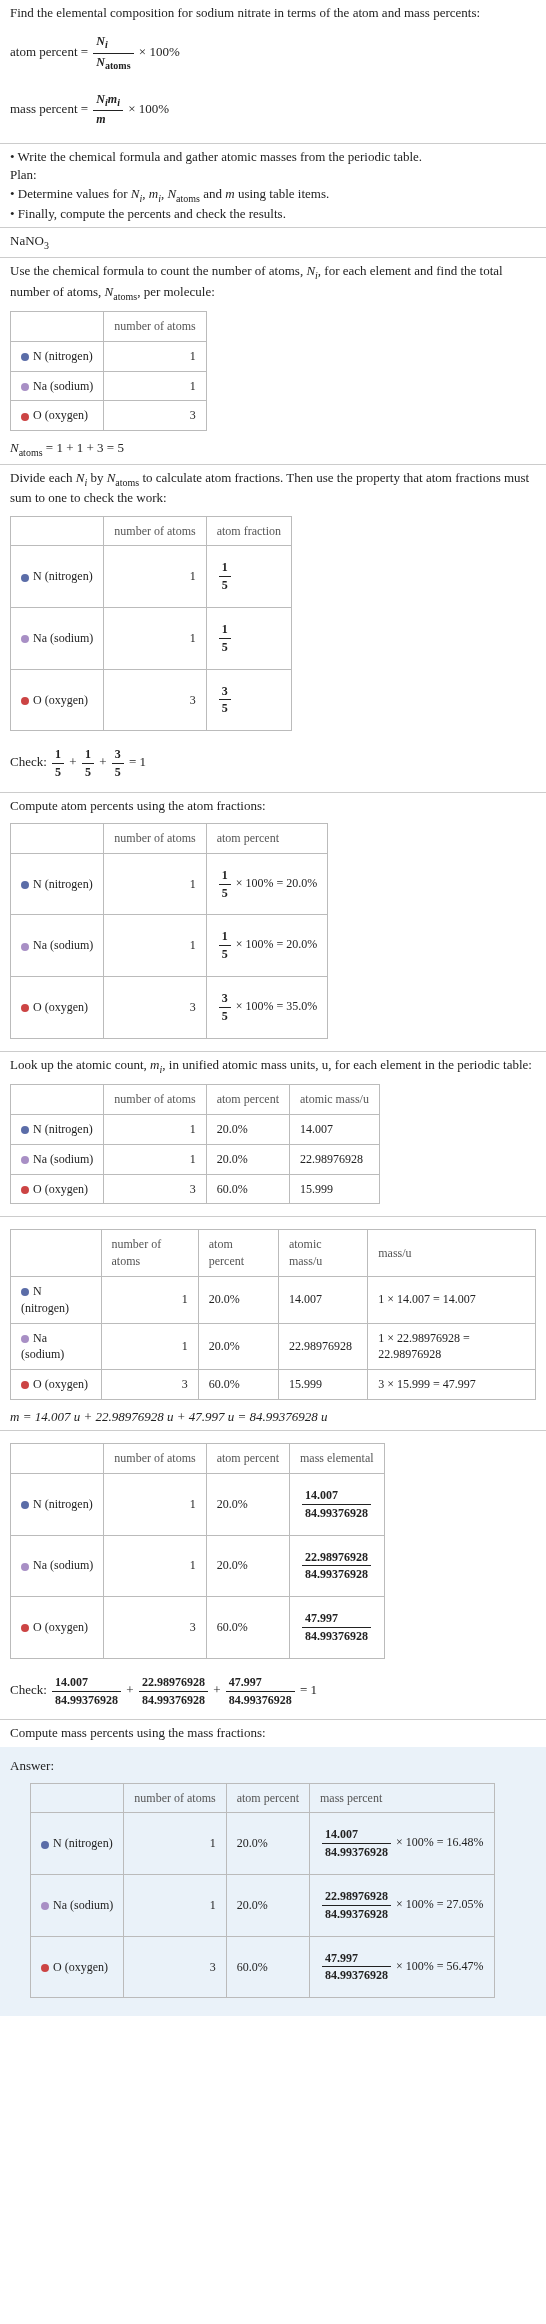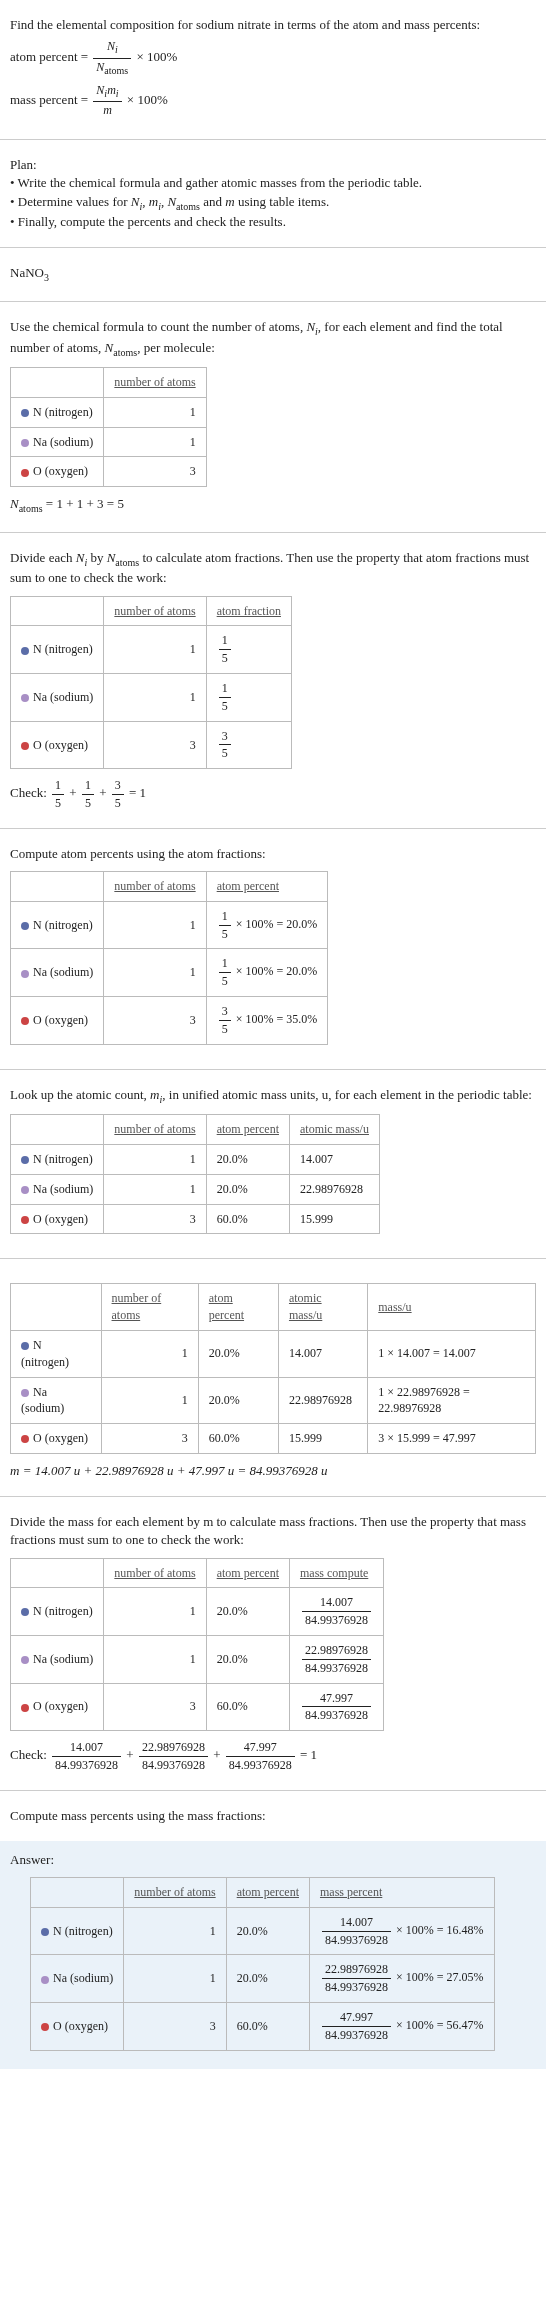--- a/index.html
+++ b/index.html
@@ -1,27 +1,27 @@
 <!DOCTYPE html>
 <html><head>
 <meta charset="utf-8">
 <style>
 * { margin:0; padding:0; box-sizing:border-box; }
 body { font-family:Georgia,'Times New Roman',serif; font-size:13px; color:#222; background:#fff; width:546px; line-height:1.4; }
-.section { padding:16px 10px; border-bottom:1px solid #ccc; }
+.section { padding:4px 10px; border-bottom:1px solid #ccc; }
 .no-border { border-bottom:none; }
 .formula-line { margin:4px 0; }
-.frac { display:inline-block; vertical-align:middle; text-align:center; margin:0 2px; }
+.frac { display:inline-block; vertical-align:middle; margin:7px 2px;font-weight:bold; }
 .frac .num { display:block; border-bottom:1px solid #222; padding:0 3px; font-size:12px; }
 .frac .den { display:block; padding:0 3px; font-size:12px; }
 .sub { vertical-align:sub; font-size:10px; }
 .ital { font-style:italic; }
 table { border-collapse:collapse; margin:8px 0; }
 th,td { border:1px solid #bbb; padding:6px 10px; font-size:12px; text-align:left; }
-th { font-weight:normal; color:#555;text-decoration:underline; }
+th { font-weight:normal; color:#555; }
 .num-col { text-align:right; }
 .dot { display:inline-block; width:8px; height:8px; border-radius:50%; margin-right:4px; vertical-align:middle; }
 .dot-n { background:#5b6da8; }
 .dot-na { background:#a88fc5; }
 .dot-o { background:#c44; }
 .answer-box { background:#eaf2f9; padding:10px 10px 10px 10px; margin:0; }
 .answer-box table { margin-left:20px; }
 .cell-calc { font-size:12px; }
 </style>
 </head>
@@ -35,22 +35,22 @@
     <span> × 100%</span>
   </div>
   <div class="formula-line">
     <span>mass percent = </span>
     <span class="frac"><span class="num"><span class="ital">N</span><span class="sub ital">i</span><span class="ital">m</span><span class="sub ital">i</span></span><span class="den ital">m</span></span>
     <span> × 100%</span>
   </div>
 </div>
 
 <div class="section">
+  <div>• Write the chemical formula and gather atomic masses from the periodic table.</div>
   <div>Plan:</div>
-  <div>• Write the chemical formula and gather atomic masses from the periodic table.</div>
   <div><span>• Determine values for </span><span class="ital">N</span><span class="sub ital">i</span>, <span class="ital">m</span><span class="sub ital">i</span>, <span class="ital">N</span><span class="sub">atoms</span> and <span class="ital">m</span><span> using table items.</span></div>
   <div>• Finally, compute the percents and check the results.</div>
 </div>
 
 <div class="section">
   <div><span>NaNO</span><span class="sub">3</span></div>
 </div>
 
 <div class="section">
   <div><span>Use the chemical formula to count the number of atoms, </span><span class="ital">N</span><span class="sub ital">i</span><span>, for each element and find the total number of atoms, </span><span class="ital">N</span><span class="sub">atoms</span><span>, per molecule:</span></div>
@@ -196,28 +196,27 @@
           <td>60.0%</td>
           <td>15.999</td>
           <td>3 × 15.999 = 47.997</td>
         </tr>
   </tbody>
     </table>
   <div class="ital">m = 14.007 u + 22.98976928 u + 47.997 u = 84.99376928 u</div>
 </div>
 
 <div class="section">
-  <div>Divide the mass for each element by m to calculate mass fractions. Then use the property that mass fractions must sum to one to check the work:</div>
-  <table>
-    <tbody>
-        <tr>
-          <th></th>
-          <th>number of atoms</th>
-          <th>atom percent</th>
-          <th>mass compute</th>
+  <table>
+    <tbody>
+        <tr>
+          <th></th>
+          <th>number of atoms</th>
+          <th>atom percent</th>
+          <th>mass elemental</th>
         </tr>
     <tr>
           <td><span class="dot dot-n"></span><span>N (nitrogen)</span></td>
           <td class="num-col">1</td>
           <td>20.0%</td>
           <td><span class="frac"><span class="num">14.007</span><span class="den">84.99376928</span></span></td>
         </tr>
     <tr>
           <td><span class="dot dot-na"></span><span>Na (sodium)</span></td>
           <td class="num-col">1</td>

